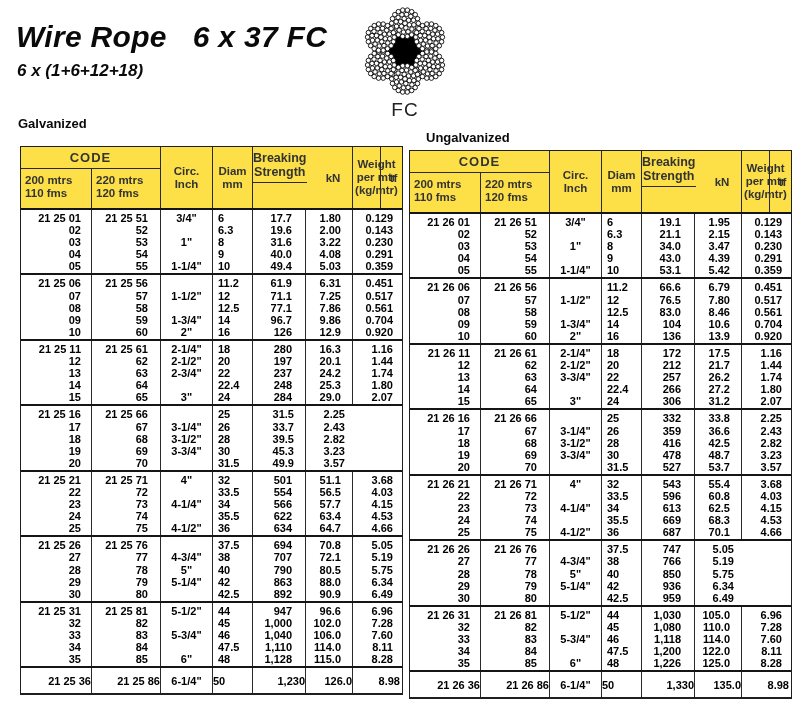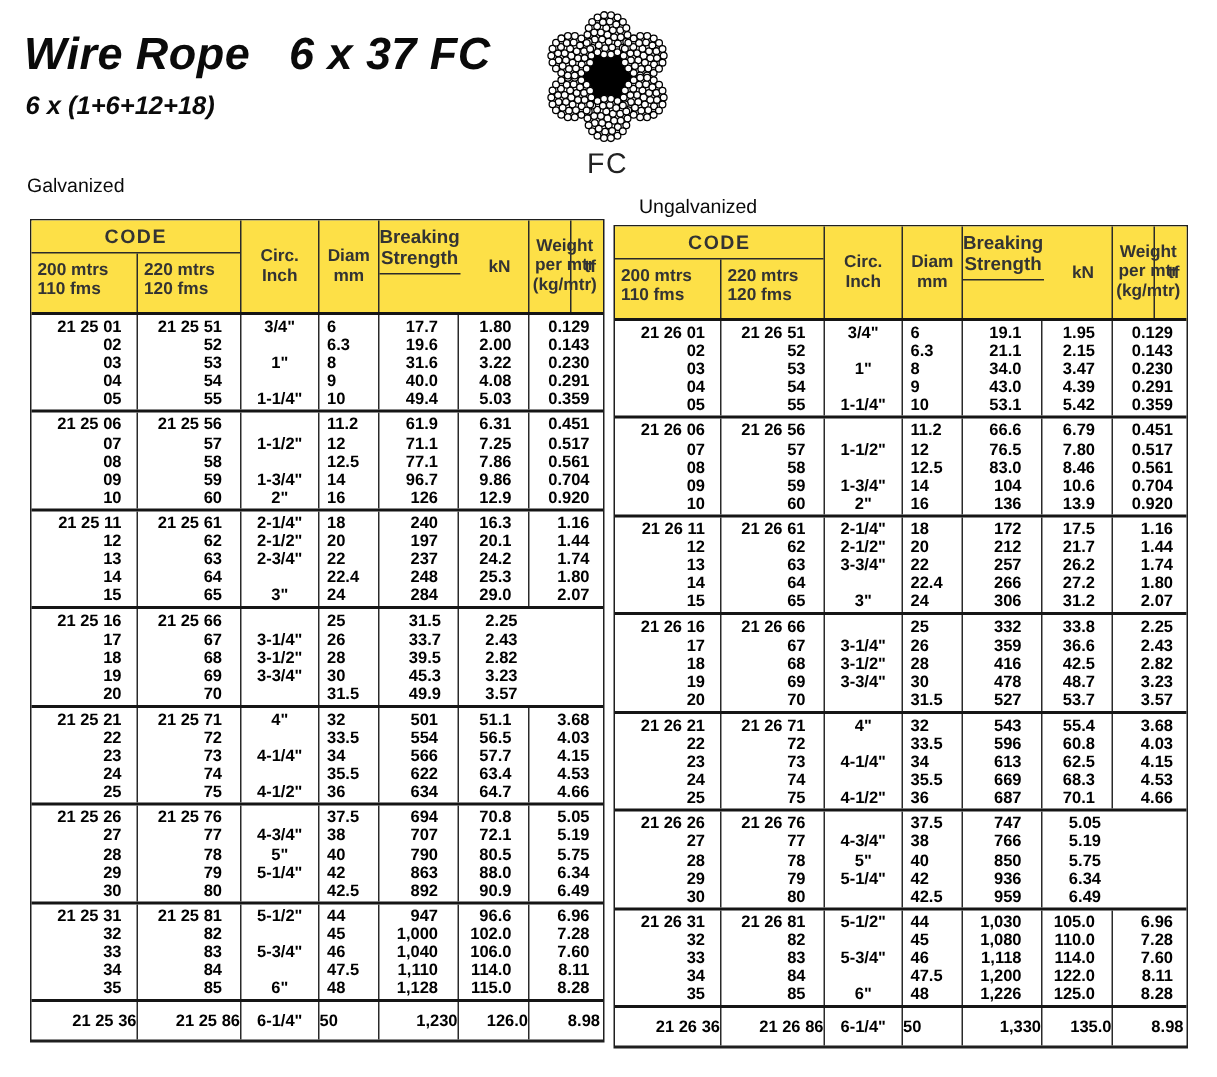--- a/index.html
+++ b/index.html
@@ -13,21 +13,21 @@
     white-space:pre;letter-spacing:0.3px;color:#0a0a0a;
   }
   .page-subtitle{
     left:17px;top:61px;font-size:17px;font-weight:bold;font-style:italic;color:#0a0a0a;
   }
   .rope-icon-wrap{left:357px;top:6px;width:96px;height:94px;}
   .rope-fc-label{
     left:357px;top:99px;width:96px;text-align:center;
     font-size:19px;color:#222;letter-spacing:1px;
   }
-  .section-label{font-size:13px;font-weight:normal;color:#0a0a0a;}
+  .section-label{font-size:13px;font-weight:bold;color:#0a0a0a;}
   .gal-label{left:18px;top:116px;}
   .ungal-label{left:426px;top:130px;}
 
   
   .wtable{
     position:absolute;width:381px;background:#fff;
     border:1px solid #1f1f1f;border-bottom:2px solid #1f1f1f;
     font-weight:bold;box-sizing:content-box;
   }
   .gal-table{left:20px;top:146px;}
@@ -479,21 +479,21 @@
           <div class="line">3"</div>
         </div>
         <div class="cell c3">
           <div class="line">18</div>
           <div class="line">20</div>
           <div class="line">22</div>
           <div class="line">22.4</div>
           <div class="line">24</div>
         </div>
         <div class="cell c4">
-          <div class="line">240</div>
+          <div class="line">280</div>
           <div class="line">197</div>
           <div class="line">237</div>
           <div class="line">248</div>
           <div class="line">284</div>
         </div>
         <div class="cell c5">
           <div class="line">16.3</div>
           <div class="line">20.1</div>
           <div class="line">24.2</div>
           <div class="line">25.3</div>

